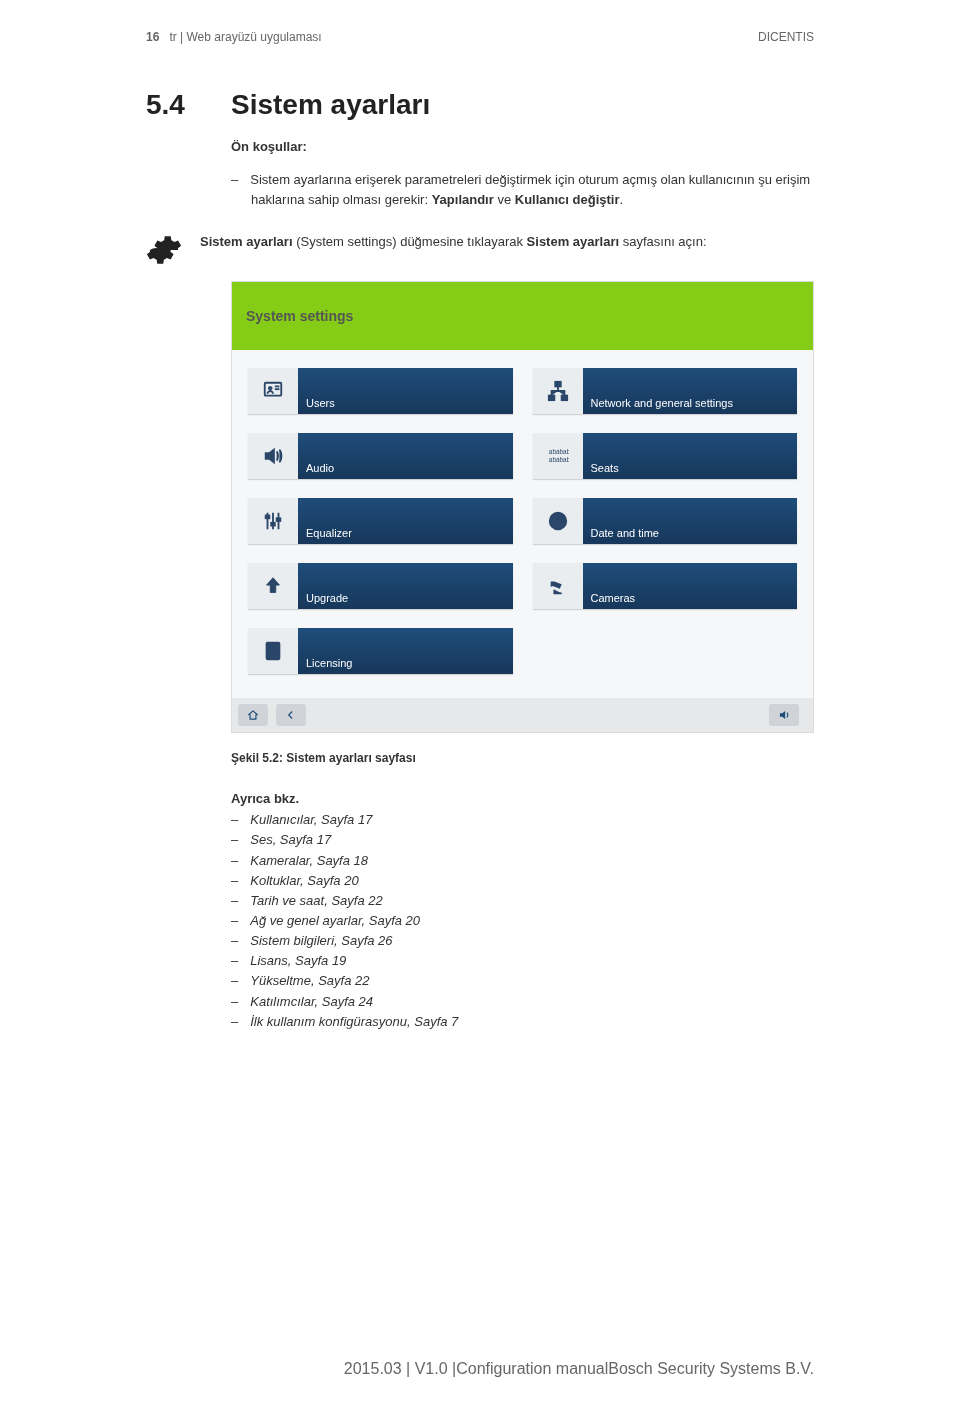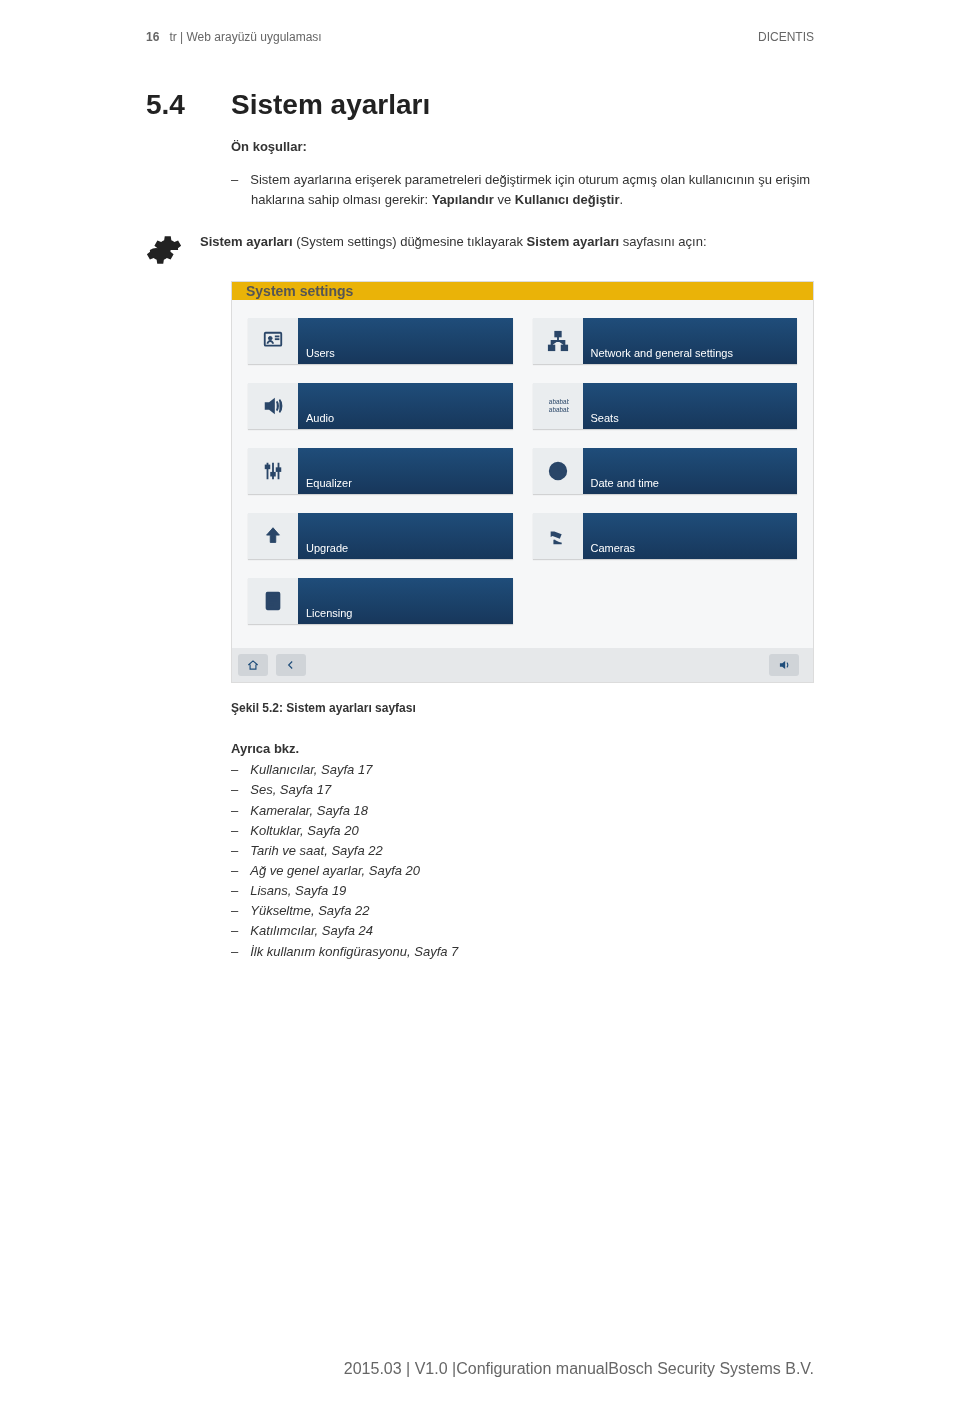--- a/index.html
+++ b/index.html
@@ -73,25 +73,25 @@
   .intro-line b { font-weight: bold; }
 
   
   .screenshot {
     margin-left: 85px;
     background: #f0f2f4;
     border: 1px solid #dcdcdc;
     margin-top: 8px;
   }
   .ss-title {
-    background: #eab308;
+    background: #84cc16;
     color: #555;
     font-weight: bold;
     font-size: 14px;
-    padding: 1px 14px;
+    padding: 26px 14px;
   }
   .tile-grid {
     display: grid;
     grid-template-columns: 1fr 1fr;
     gap: 19px 20px;
     padding: 18px 16px 24px 16px;
     background: #f6f7f8;
   }
   .tile {
     display: flex;
@@ -331,20 +331,21 @@
 
   <div class="see-also">
     <div class="see-also-head">Ayrıca bkz.</div>
     <ul class="see-list">
       <li>Kullanıcılar, Sayfa 17</li>
       <li>Ses, Sayfa 17</li>
       <li>Kameralar, Sayfa 18</li>
       <li>Koltuklar, Sayfa 20</li>
       <li>Tarih ve saat, Sayfa 22</li>
       <li>Ağ ve genel ayarlar, Sayfa 20</li>
+      <li>Sistem bilgileri, Sayfa 26</li>
       <li>Lisans, Sayfa 19</li>
       <li>Yükseltme, Sayfa 22</li>
       <li>Katılımcılar, Sayfa 24</li>
       <li>İlk kullanım konfigürasyonu, Sayfa 7</li>
     </ul>
   </div>
 
   <div class="footer-row">
     <span>2015.03 | V1.0 |</span>
     <span>Configuration manual</span>

